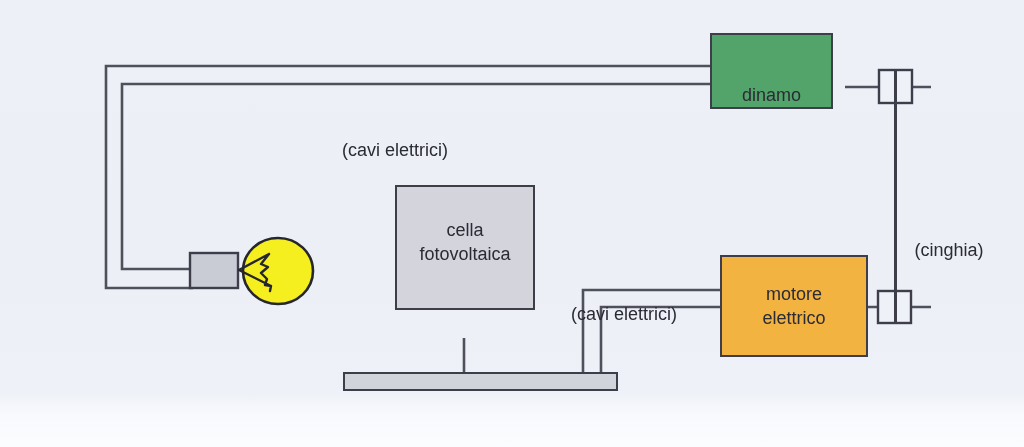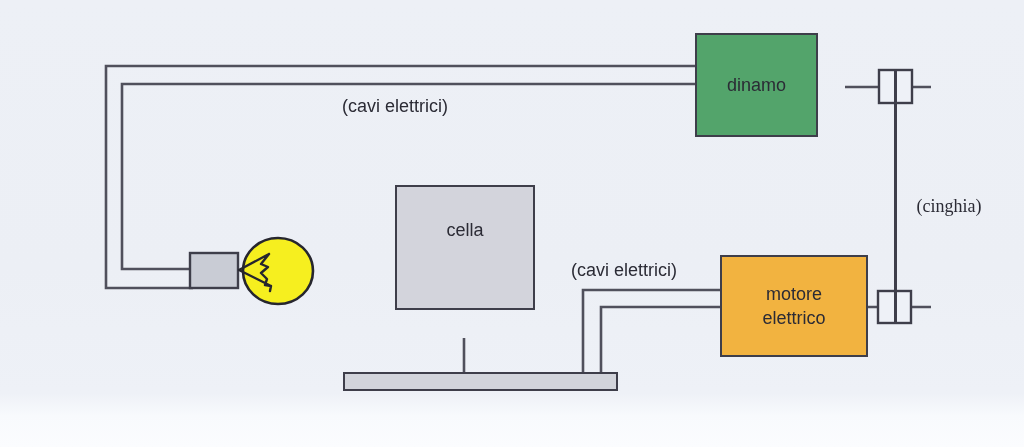--- a/index.html
+++ b/index.html
@@ -12,34 +12,35 @@
   }
   .wires{position:absolute;left:0;top:0;}
   .box{
     position:absolute;
     box-sizing:border-box;
     border:2.5px solid #3e3e4a;
     display:flex;flex-direction:column;align-items:center;justify-content:center;
     color:#2b2b35;font-size:18px;line-height:24px;
     text-align:center;
   }
-  .box-dinamo{left:695px;top:33px;width:123px;height:104px;background:#53a46b;}
+  .box-dinamo{left:710px;top:33px;width:123px;height:76px;background:#53a46b;justify-content:flex-end;}
   .box-motore{left:720px;top:255px;width:148px;height:102px;background:#f2b340;}
   .box-cella{left:395px;top:185px;width:140px;height:125px;background:#d3d4dc;justify-content:flex-start;padding-top:31px;}
   .base{
     position:absolute;left:343px;top:372px;width:275px;height:19px;
     box-sizing:border-box;border:2.5px solid #3e3e4a;background:#d2d4db;
   }
   .lbl{
     position:absolute;color:#2b2b35;font-size:18px;white-space:nowrap;
     text-align:center;
+    margin-top:44px;
   }
   .lbl-cavi-top{left:330px;top:96px;width:130px;}
   .lbl-cavi-bottom{left:558px;top:260px;width:132px;}
-  .lbl-cinghia{left:903px;top:196px;width:92px;font-family:Liberation Serif, serif;}
+  .lbl-cinghia{left:903px;top:196px;width:92px;}
 </style>
 </head>
 <body>
 
 <div class="scene">
 
   <svg class="wires" width="1024" height="447" viewBox="0 0 1024 447">
 
     <polyline points="722,66 106,66 106,288 193,288" fill="none" stroke="#50505c" stroke-width="2.6"></polyline>
 
@@ -70,20 +71,21 @@
     <span>dinamo</span>
   </div>
 
   <div class="box box-motore">
     <span>motore</span>
     <span>elettrico</span>
   </div>
 
   <div class="box box-cella">
     <span>cella</span>
+    <span>fotovoltaica</span>
   </div>
 
   <div class="base"></div>
 
   <span class="lbl lbl-cavi-top">(cavi elettrici)</span>
   <span class="lbl lbl-cavi-bottom">(cavi elettrici)</span>
   <span class="lbl lbl-cinghia">(cinghia)</span>
 
 </div>
 

